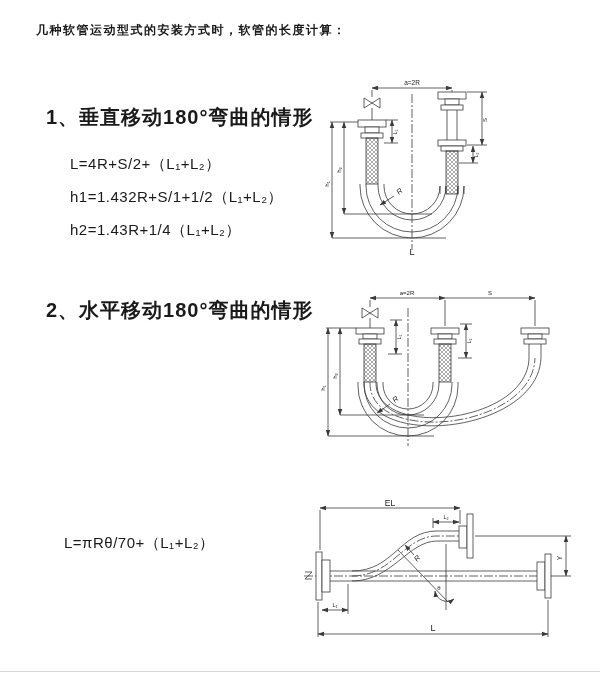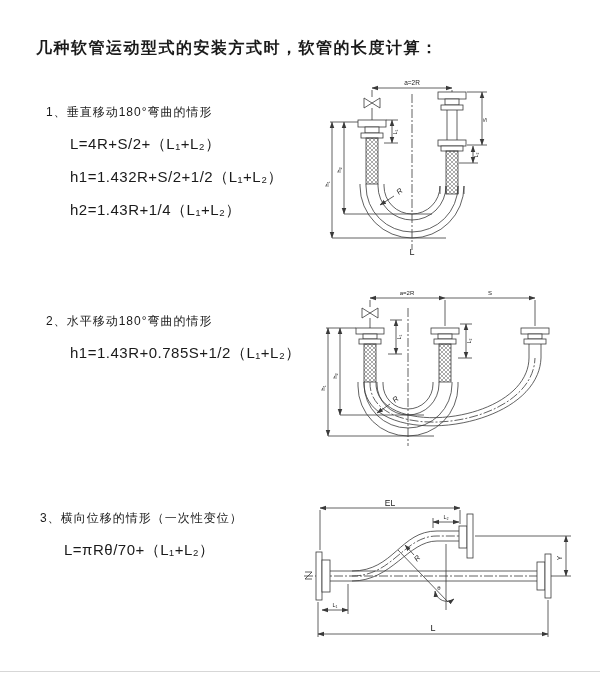--- a/index.html
+++ b/index.html
@@ -1,40 +1,40 @@
 <!DOCTYPE html>
 <html><head>
 <meta charset="utf-8">
 <style>
   html,body{margin:0;padding:0;}
   body{
     width:600px;height:675px;position:relative;background:#ffffff;
     font-family:"Liberation Sans","DejaVu Sans",sans-serif;color:#1a1a1a;overflow:hidden;
   }
   .page-title{
-    position:absolute;left:36px;top:38px;font-size:16px;font-weight:bold;letter-spacing:1.5px;
+    position:absolute;left:36px;top:22px;font-size:12px;font-weight:bold;letter-spacing:1.5px;
   }
   .section{position:absolute;}
-  .sec-heading{font-size:12px;font-weight:normal;letter-spacing:1px;white-space:nowrap;}
-  .formulas{margin-top:6px;padding-left:24px;}
+  .sec-heading{font-size:20px;font-weight:bold;letter-spacing:1px;white-space:nowrap;}
+  .formulas{margin-top:16px;padding-left:24px;}
   .formula{font-size:15px;line-height:33px;letter-spacing:.5px;white-space:nowrap;}
   .diagram{position:absolute;}
   svg text{font-family:"Liberation Sans","DejaVu Sans",sans-serif;fill:#222;}
   .page-bottom-edge{position:absolute;left:0;right:0;bottom:3px;border-top:1px solid #d7d7d7;}
 </style>
 </head>
 <body>
 
 <div class="page-title">几种软管运动型式的安装方式时，软管的长度计算：</div>
 
 <div class="section" style="left:46px;top:104px;">
   <div class="sec-heading">1、垂直移动180°弯曲的情形</div>
   <div class="formulas">
     <div class="formula">L=4R+S/2+（L₁+L₂）</div>
-    <div class="formula">h1=1.432R+S/2+1/2（L₁+L₂）</div>
+    <div class="formula">h1=1.432R+S/1+1/2（L₁+L₂）</div>
     <div class="formula">h2=1.43R+1/4（L₁+L₂）</div>
   </div>
 </div>
 
 <svg class="diagram" style="left:306px;top:64px;" width="205" height="195" viewBox="0 0 205 195">
   <defs>
     <marker id="a1" viewBox="0 0 8 8" refX="7.5" refY="4" markerWidth="8" markerHeight="8" orient="auto-start-reverse">
       <path d="M0,1.2 L8,4 L0,6.8 z" fill="#3a3a3a"></path>
     </marker>
     <pattern id="ht1" width="4" height="4" patternUnits="userSpaceOnUse">
@@ -102,24 +102,23 @@
   <text x="106" y="21" font-size="6.5" text-anchor="middle">a=2R</text>
   <text x="23" y="120" font-size="6" text-anchor="middle" transform="rotate(-90 23 120)">h₁</text>
   <text x="35" y="106" font-size="6" text-anchor="middle" transform="rotate(-90 35 106)">h₂</text>
   <text x="91" y="68" font-size="5.5" text-anchor="middle" transform="rotate(-90 91 68)">L₁</text>
   <text x="181" y="56" font-size="6" text-anchor="middle" transform="rotate(-90 181 56)">S</text>
   <text x="172" y="91" font-size="5.5" text-anchor="middle" transform="rotate(-90 172 91)">L₂</text>
   <text x="93" y="131" font-size="7.5" font-style="italic" transform="rotate(-40 93 131)">R</text>
   <text x="106" y="191" font-size="9" text-anchor="middle">L</text>
 </svg>
 
-<div class="section" style="left:46px;top:313px;">
+<div class="section" style="left:46px;top:297px;">
   <div class="sec-heading">2、水平移动180°弯曲的情形</div>
   <div class="formulas">
-    <div class="formula">h1=1.43R+0.785S+1/2（L₁+L₂）</div>
   </div>
 </div>
 
 <svg class="diagram" style="left:306px;top:284px;" width="285" height="180" viewBox="0 0 285 180">
   <defs>
     <marker id="a2" viewBox="0 0 8 8" refX="7.5" refY="4" markerWidth="8" markerHeight="8" orient="auto-start-reverse">
       <path d="M0,1.2 L8,4 L0,6.8 z" fill="#3a3a3a"></path>
     </marker>
     <pattern id="ht2" width="4" height="4" patternUnits="userSpaceOnUse">
       <path d="M0,0 L4,4 M4,0 L0,4" stroke="#555" stroke-width="0.5"></path>
@@ -192,21 +191,20 @@
   <text x="101" y="11" font-size="6" text-anchor="middle">a=2R</text>
   <text x="184" y="11" font-size="6" text-anchor="middle">S</text>
   <text x="19" y="104" font-size="6" text-anchor="middle" transform="rotate(-90 19 104)">h₁</text>
   <text x="31" y="92" font-size="6" text-anchor="middle" transform="rotate(-90 31 92)">h₂</text>
   <text x="95" y="53" font-size="5.5" text-anchor="middle" transform="rotate(-90 95 53)">L₁</text>
   <text x="165" y="57" font-size="5.5" text-anchor="middle" transform="rotate(-90 165 57)">L₂</text>
   <text x="89" y="119" font-size="7.5" font-style="italic" transform="rotate(-40 89 119)">R</text>
 </svg>
 
 <div class="section" style="left:40px;top:510px;">
-  <div class="sec-heading">3、横向位移的情形（一次性变位）</div>
   <div class="formulas">
     <div class="formula">L=πRθ/70+（L₁+L₂）</div>
   </div>
 </div>
 
 <svg class="diagram" style="left:296px;top:498px;" width="294" height="154" viewBox="0 0 294 154">
   <defs>
     <marker id="a3" viewBox="0 0 8 8" refX="7.5" refY="4" markerWidth="8" markerHeight="8" orient="auto-start-reverse">
       <path d="M0,1.2 L8,4 L0,6.8 z" fill="#3a3a3a"></path>
     </marker>

